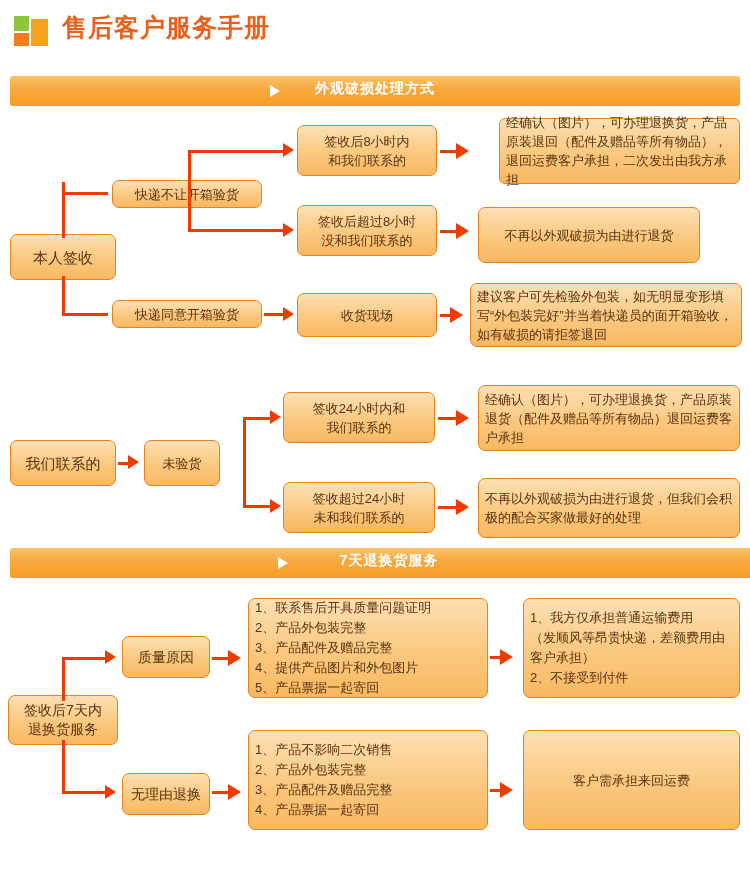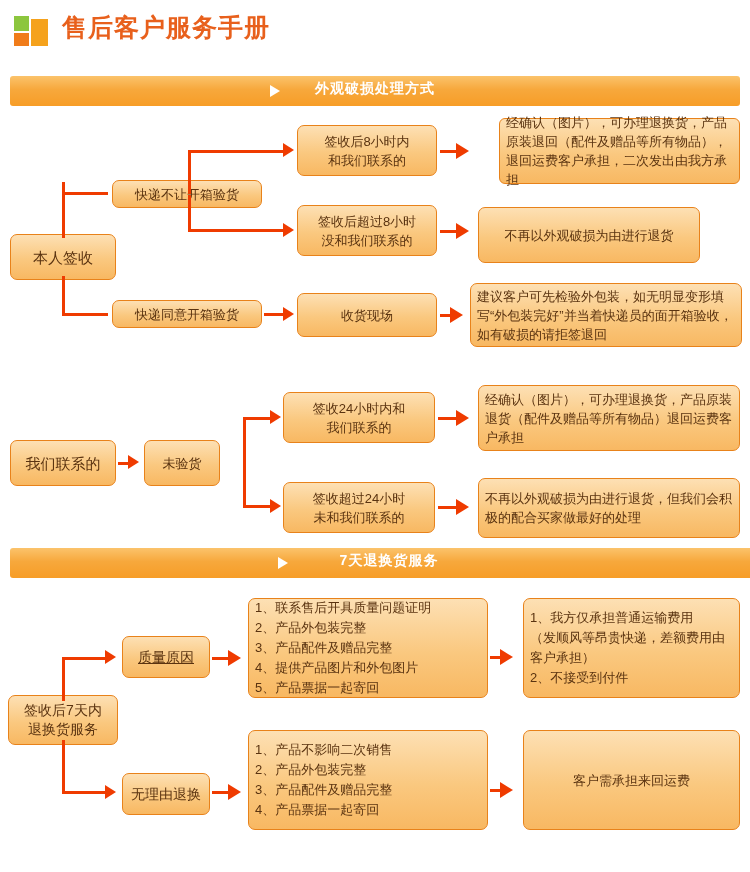--- a/index.html
+++ b/index.html
@@ -254,21 +254,21 @@
   <div class="section-bar" style="top:548px;padding-left:28px;">
     <div class="bar-arrow" style="left:268px;"></div>
     <div class="bar-text">7天退换货服务</div>
   </div>
 
   <div class="box" style="left:8px; top:695px; width:110px; height:50px; font-size:14px;">
     <span class="inner">签收后7天内
 退换货服务</span>
   </div>
 
-  <div class="box" style="left:122px; top:636px; width:88px; height:42px; font-size:14px;text-decoration:underline;">
+  <div class="box" style="left:122px; top:636px; width:88px; height:42px; font-size:14px;">
     <span class="inner">质量原因</span>
   </div>
   <div class="box" style="left:122px; top:773px; width:88px; height:42px; font-size:14px;">
     <span class="inner">无理由退换</span>
   </div>
 
   <div class="box left-text" style="left:248px; top:598px; width:240px; height:100px; line-height:20px;">
     <span class="inner">1、联系售后开具质量问题证明
 2、产品外包装完整
 3、产品配件及赠品完整

